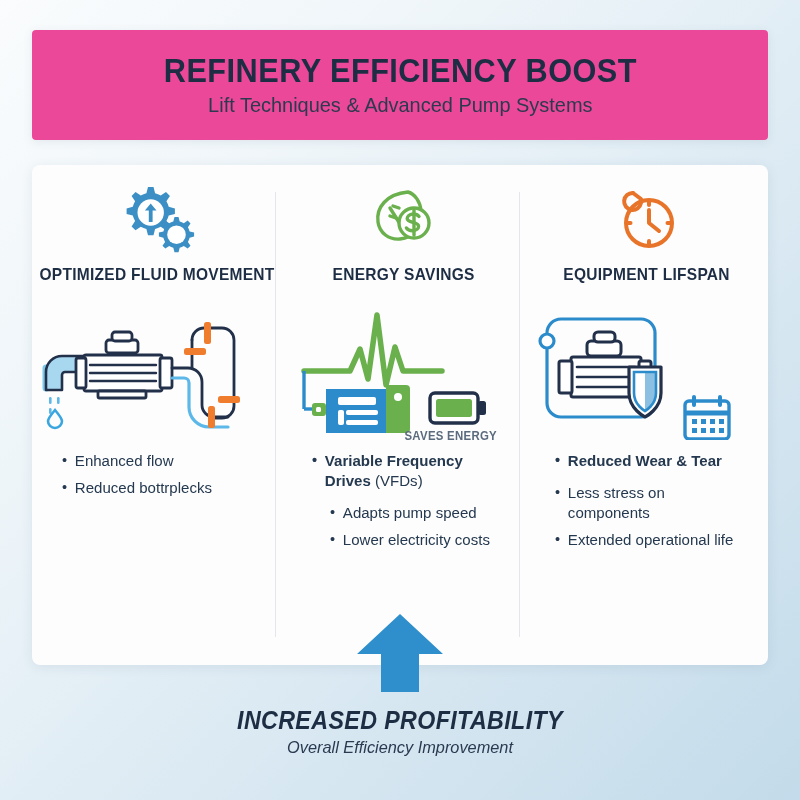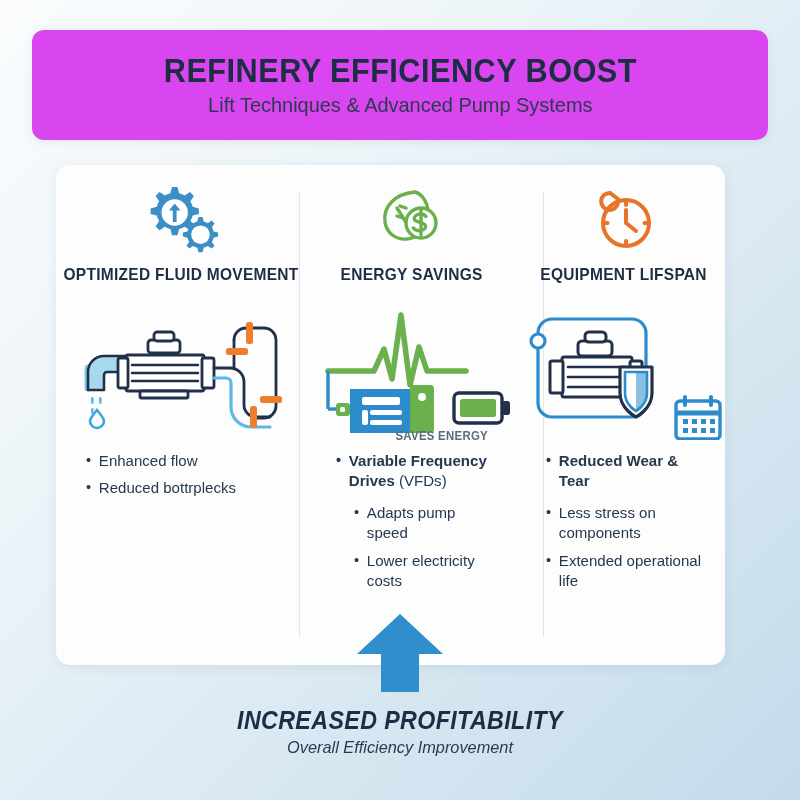--- a/index.html
+++ b/index.html
@@ -16,22 +16,22 @@
     position: relative;
   }
 
   
   .header-card {
     position: absolute;
     left: 32px;
     top: 30px;
     width: 736px;
     height: 110px;
-    background: #d946ef;
-    border-radius: 12px;
+    background: #ec4899;
+    border-radius: 4px;
     box-shadow: 0 2px 10px rgba(60,90,120,0.10);
     display: flex;
     flex-direction: column;
     align-items: center;
     justify-content: center;
   }
   .main-title {
     font-family: "Liberation Sans Narrow", "Liberation Sans", sans-serif;
     font-size: 33px;
     font-weight: bold;
@@ -48,26 +48,25 @@
     transform: scaleX(0.95);
     line-height: 1.15;
     margin: 0;
   }
 
   
   .main-card {
     position: absolute;
     left: 32px;
     top: 165px;
-    width: 669px;
+    width: 736px;
     height: 500px;
     background: #fdfdfd;
-    border-radius: 14px;
+    border-radius: 8px;
     box-shadow: 0 2px 12px rgba(60,90,120,0.10);
-    margin-left: 24px;
   }
   .columns {
     position: absolute;
     inset: 0;
     display: flex;
   }
   .col {
     flex: 1;
     position: relative;
     display: flex;
@@ -101,21 +100,21 @@
     transform: scaleX(0.94);
     margin-top: 8px;
     text-align: center;
     white-space: nowrap;
   }
   .col-art {
     height: 145px;
     margin-top: 16px;
     display: flex;
     align-items: center;
-    justify-content: center;
+    justify-content: flex-start;
     position: relative;
     width: 100%;
   }
   .bullets {
     margin-top: 6px;
     width: 100%;
     box-sizing: border-box;
     padding: 0 18px 0 30px;
   }
   .bullet {

